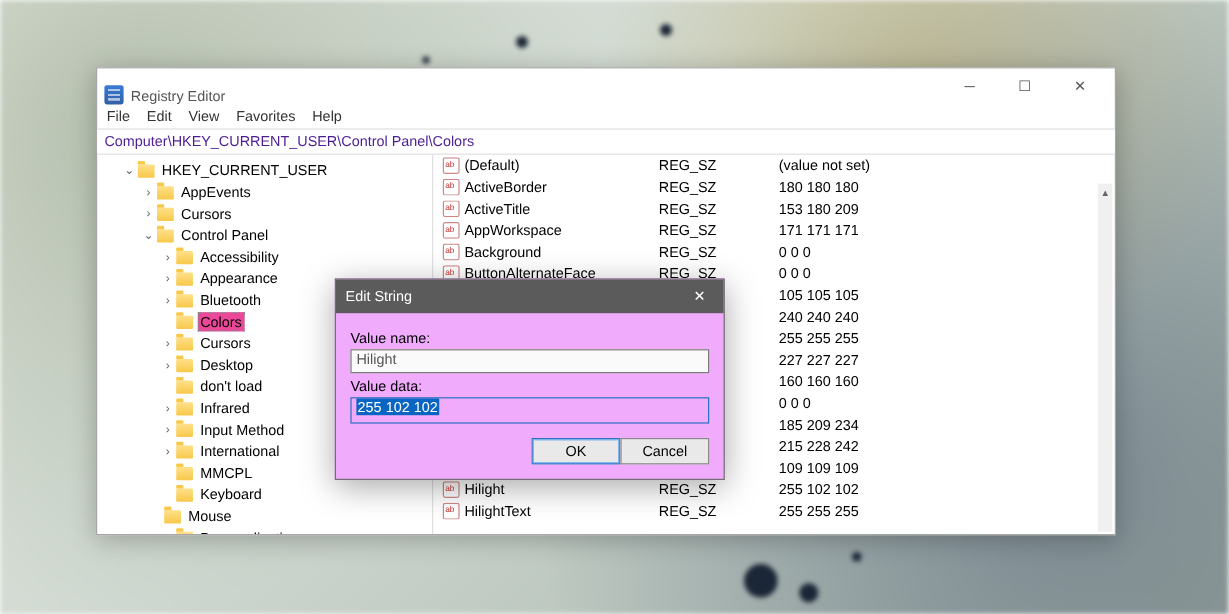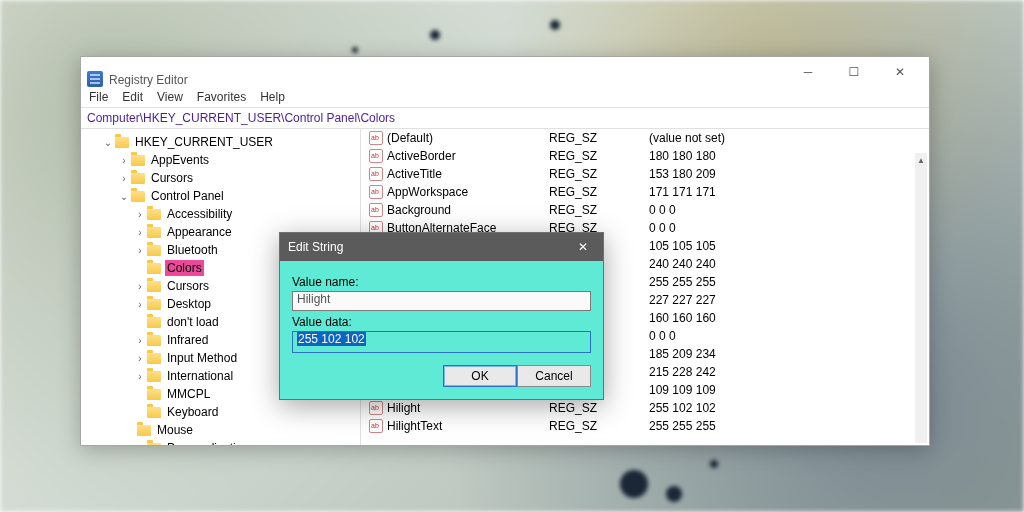--- a/index.html
+++ b/index.html
@@ -51,21 +51,21 @@
   .cell { padding:0 8px; white-space:nowrap; overflow:hidden; text-overflow:ellipsis; }
   .cell.name { width:180px; display:flex; align-items:center; gap:4px; }
   .cell.type { width:100px; } .cell.data { flex:1; }
   .val-icon { width:14px; height:14px; border:1px solid #c88; border-radius:2px; background:#fff; position:relative; flex-shrink:0; }
   .val-icon::after { content:"ab"; font-size:7px; color:#c33; position:absolute; left:1px; top:0; line-height:12px; }
   .scroll-hint { position:absolute; right:2px; top:24px; width:12px; bottom:2px; background:linear-gradient(#f0f0f0,#f0f0f0); }
   .scroll-arrow { width:12px; height:14px; display:flex; align-items:center; justify-content:center; font-size:8px; color:#666; }
 
   .dialog {
     position:absolute; left:279px; top:232px; width:325px;
-    background:#5eead4; border:1px solid #6f6f6f; box-shadow:0 6px 26px rgba(0,0,0,.35);
+    background:#f0abfc; border:1px solid #6f6f6f; box-shadow:0 6px 26px rgba(0,0,0,.35);
   }
   .dlg-title { height:28px; background:#5b5b5b; color:#fff; display:flex; align-items:center; padding:0 8px; }
   .dlg-close { margin-left:auto; width:24px; height:20px; display:flex; align-items:center; justify-content:center; color:#fff; }
   .dlg-body { padding:10px 12px 12px; }
   .dlg-label { margin:4px 0 2px; }
   .dlg-field { width:100%; height:20px; border:1px solid #7a7a7a; background:#fafafa; padding:0 4px; color:#555; }
   .dlg-input { width:100%; height:22px; border:1px solid #2a72c8; padding:0 4px; outline:none; }
   .dlg-input .sel { background:#0a64c2; color:#fff; padding:0 1px; }
   .dlg-buttons { display:flex; justify-content:flex-end; gap:0; margin-top:12px; }
   .dlg-btn { width:74px; height:22px; border:1px solid #8a8a8a; background:#e9e9e9; display:flex; align-items:center; justify-content:center; }

